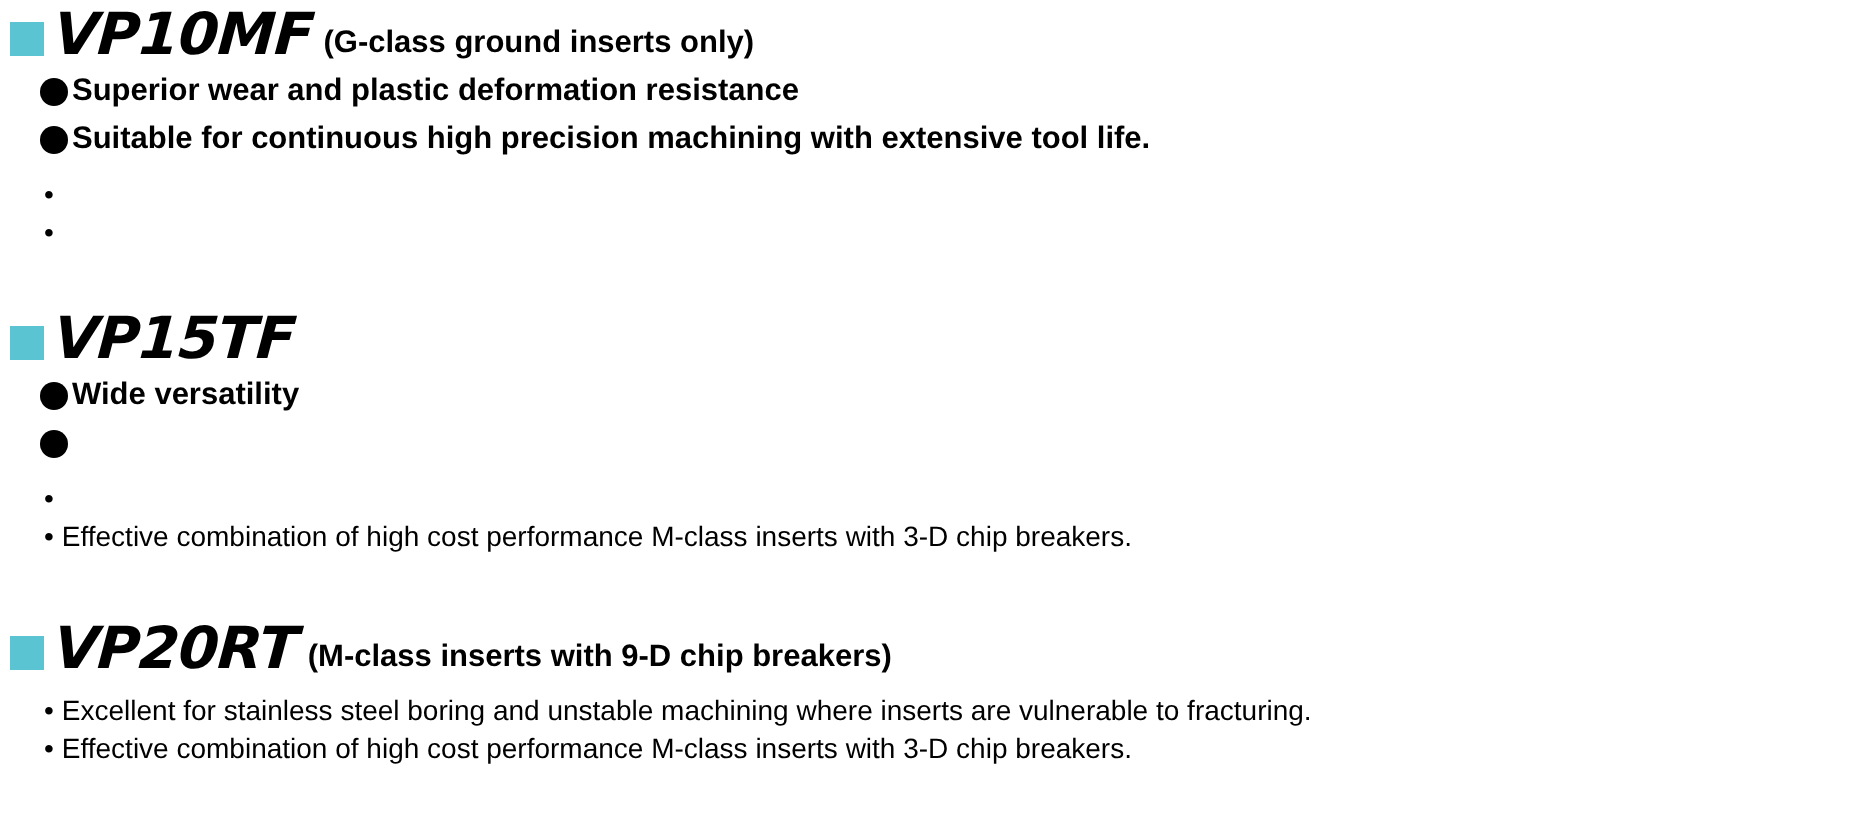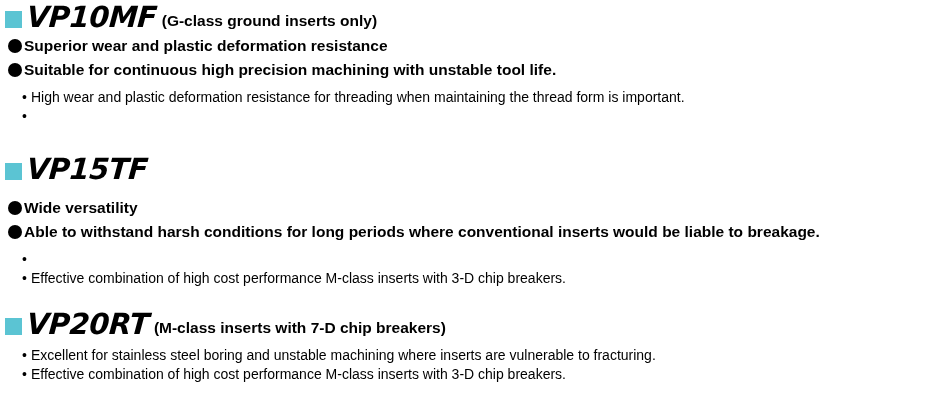--- a/index.html
+++ b/index.html
@@ -68,21 +68,21 @@
     line-height: 18px;
     white-space: nowrap;
     position: relative;
     top: -1px;
   }
 
   
   .headline {
     display: flex;
     align-items: flex-start;
-    padding-left: 8px;
+    padding-left: 20px;
     margin-top: 2px;
     height: 22px;
   }
 
   .disc {
     width: 14px;
     height: 14px;
     flex: 0 0 14px;
     border-radius: 50%;
     background: #000000;
@@ -139,66 +139,64 @@
       <div class="grade-paren">(G-class ground inserts only)</div>
     </div>
 
     <div class="headline" style="margin-top:3px;">
       <div class="disc" style="background: rgb(0, 0, 0);"></div>
       <div class="headline-text">Superior wear and plastic deformation resistance</div>
     </div>
 
     <div class="headline">
       <div class="disc" style="background: rgb(0, 0, 0);"></div>
-      <div class="headline-text">Suitable for continuous high precision machining with unstable tool life.</div>
+      <div class="headline-text">Suitable for continuous high precision machining with extensive tool life.</div>
     </div>
 
     <div class="subs">
       <div class="sub-line">
         <span class="sub-dot">•</span>
-        <span class="sub-text">High wear and plastic deformation resistance for threading when maintaining the thread form is important.</span>
       </div>
       <div class="sub-line">
         <span class="sub-dot">•</span>
       </div>
     </div>
   </div>
 
   <div class="grade-section" style="top:155px;">
     <div class="title-row">
       <div class="sq-marker" style="background: rgb(91, 196, 211);"></div>
       <div class="grade-name">VP15TF</div>
     </div>
 
-    <div class="headline" style="margin-top:13px;">
+    <div class="headline" style="margin-top:3px;">
       <div class="disc" style="background: rgb(0, 0, 0);"></div>
       <div class="headline-text">Wide versatility</div>
     </div>
 
     <div class="headline">
       <div class="disc" style="background: rgb(0, 0, 0);"></div>
-      <div class="headline-text">Able to withstand harsh conditions for long periods where conventional inserts would be liable to breakage.</div>
     </div>
 
     <div class="subs">
       <div class="sub-line">
         <span class="sub-dot">•</span>
       </div>
       <div class="sub-line">
         <span class="sub-dot">•</span>
         <span class="sub-text">Effective combination of high cost performance M-class inserts with 3-D chip breakers.</span>
       </div>
     </div>
   </div>
 
   <div class="grade-section" style="top:310px;">
     <div class="title-row">
       <div class="sq-marker" style="background: rgb(91, 196, 211);"></div>
       <div class="grade-name">VP20RT</div>
-      <div class="grade-paren">(M-class inserts with 7-D chip breakers)</div>
+      <div class="grade-paren">(M-class inserts with 9-D chip breakers)</div>
     </div>
 
 
     <div class="subs">
       <div class="sub-line">
         <span class="sub-dot">•</span>
         <span class="sub-text">Excellent for stainless steel boring and unstable machining where inserts are vulnerable to fracturing.</span>
       </div>
       <div class="sub-line">
         <span class="sub-dot">•</span>

